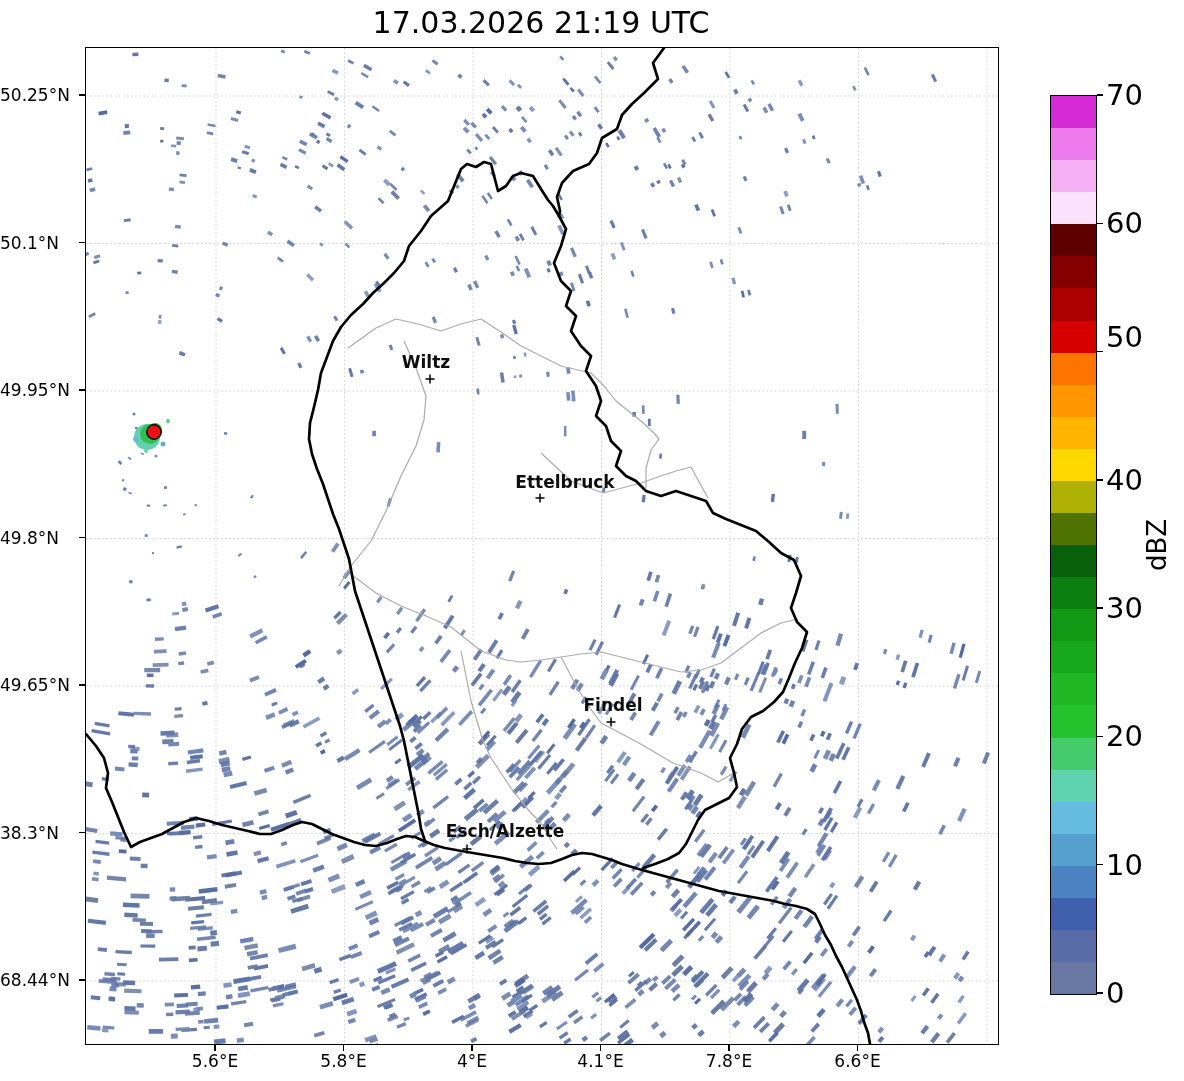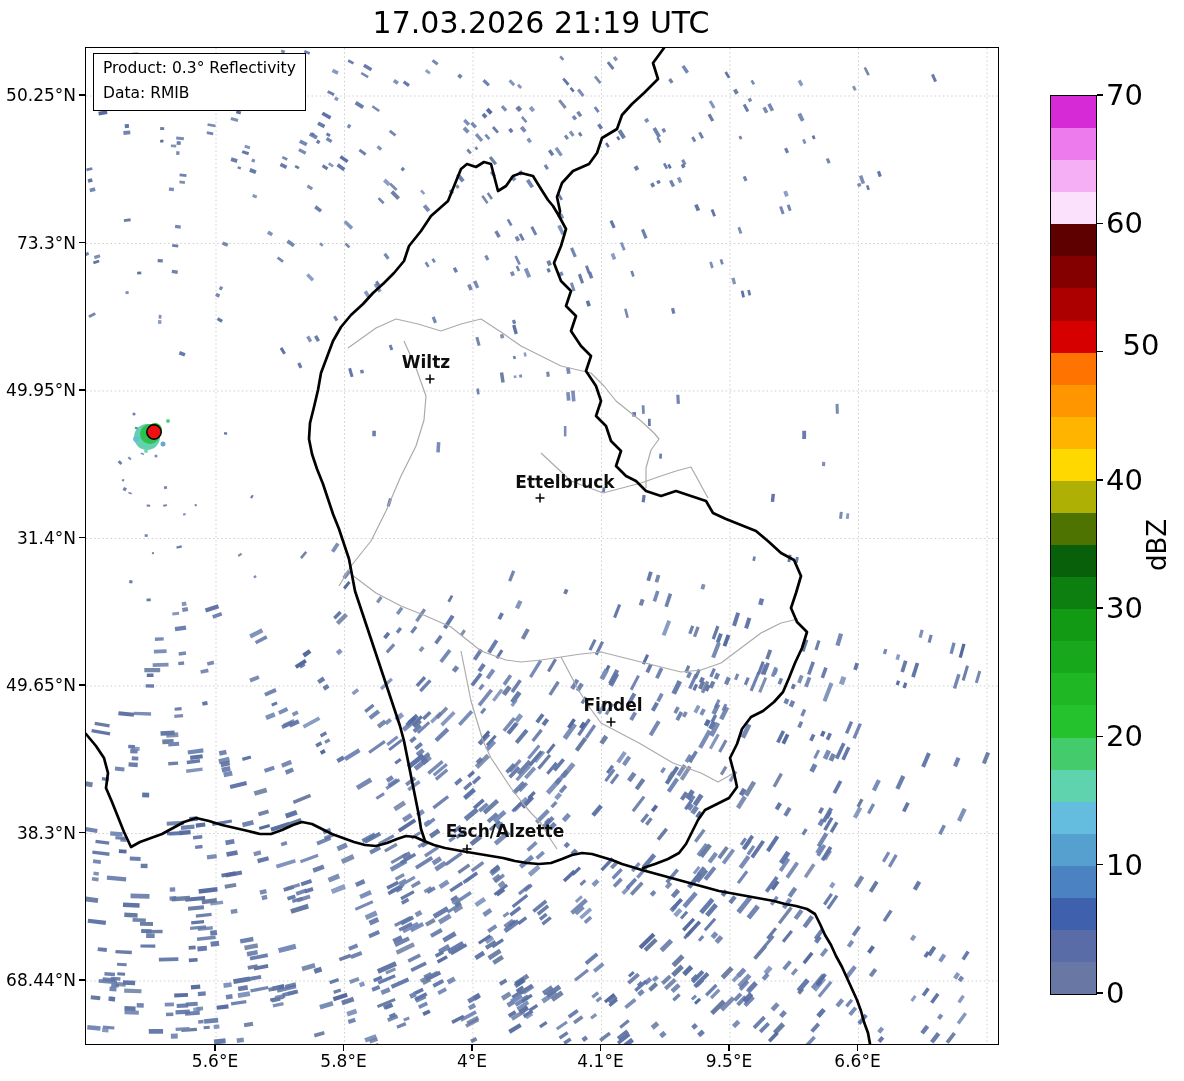--- a/index.html
+++ b/index.html
@@ -9,21 +9,21 @@
          font-size:30px;color:#000;}
   #map{position:absolute;left:85px;top:47px;width:912px;height:996px;
        border:1.6px solid #000;background:#fff;box-sizing:content-box;}
   #map-svg{position:absolute;left:0;top:0;}
   #infobox{position:absolute;left:7px;top:5px;background:#fff;border:1.2px solid #000;
            padding:2px 9px 4px 9px;font-size:15.5px;line-height:1.62;z-index:5;}
   .grid{stroke:#c9c9c9;stroke-width:0.9;stroke-dasharray:1.5 2.6;fill:none;}
   .canton{stroke:#ababab;stroke-width:1.2;fill:none;stroke-linejoin:round;}
   .country{stroke:#000;stroke-width:2.7;fill:none;stroke-linejoin:round;stroke-linecap:round;}
   .city-text{font-size:17px;font-weight:bold;fill:#0d0d0d;}
-  .tick-label-y{position:absolute;left:0;width:76px;text-align:right;font-size:17px;height:20px;line-height:20px;}
+  .tick-label-y{position:absolute;left:0;width:76px;font-size:17px;height:20px;line-height:20px;}
   .tick-label-x{position:absolute;width:90px;text-align:center;font-size:17px;top:1051px;}
   .tickmark{position:absolute;background:#000;}
   #colorbar{position:absolute;left:1050px;top:95px;width:45px;height:898px;
             border:1.5px solid #000;display:flex;flex-direction:column;box-sizing:content-box;}
   .cb-seg{flex:1 1 auto;}
   .cb-tick-label{position:absolute;left:1106px;width:70px;font-size:29px;height:34px;line-height:34px;text-align:left;}
   #cb-axis-label{position:absolute;left:1122px;top:529px;width:70px;height:32px;
                  display:flex;align-items:center;justify-content:center;
                  font-size:26px;transform:rotate(-90deg);}
 </style>
@@ -1344,50 +1344,46 @@
         <circle cx="68" cy="384" r="7.2" fill="#ee1111" stroke="#000000" stroke-width="1.5"></circle>
         <path d="M339.5,331 L348.5,331 M344,326.5 L344,335.5" stroke="#000" stroke-width="1.5" fill="none"></path>
         <text x="340" y="320" text-anchor="middle" class="city-text">Wiltz</text>
         <path d="M449.5,450 L458.5,450 M454,445.5 L454,454.5" stroke="#000" stroke-width="1.5" fill="none"></path>
         <text x="479" y="440" text-anchor="middle" class="city-text">Ettelbruck</text>
         <path d="M520.5,674 L529.5,674 M525,669.5 L525,678.5" stroke="#000" stroke-width="1.5" fill="none"></path>
         <text x="527" y="663" text-anchor="middle" class="city-text">Findel</text>
         <path d="M376.5,801 L385.5,801 M381,796.5 L381,805.5" stroke="#000" stroke-width="1.5" fill="none"></path>
         <text x="419" y="789" text-anchor="middle" class="city-text">Esch/Alzette</text>
       </svg>
-    <div id="infobox">
-      <div>Product: 0.3° Reflectivity</div>
-      <div>Data: RMIB</div>
-    </div>
   </div>
 
   <div id="axis-labels">
       <div class="tick-label-y" style="top: 85px;">50.25°N</div>
       <div class="tickmark" style="left: 79px; top: 94.25px; width: 6px; height: 1.5px;"></div>
-      <div class="tick-label-y" style="top: 232.5px;">73.3°N</div>
+      <div class="tick-label-y" style="top: 232.5px;">50.1°N</div>
       <div class="tickmark" style="left: 79px; top: 241.75px; width: 6px; height: 1.5px;"></div>
       <div class="tick-label-y" style="top: 380px;">49.95°N</div>
       <div class="tickmark" style="left: 79px; top: 389.25px; width: 6px; height: 1.5px;"></div>
-      <div class="tick-label-y" style="top: 527.5px;">31.4°N</div>
+      <div class="tick-label-y" style="top: 527.5px;">49.8°N</div>
       <div class="tickmark" style="left: 79px; top: 536.75px; width: 6px; height: 1.5px;"></div>
       <div class="tick-label-y" style="top: 675px;">49.65°N</div>
       <div class="tickmark" style="left: 79px; top: 684.25px; width: 6px; height: 1.5px;"></div>
       <div class="tick-label-y" style="top: 822.5px;">38.3°N</div>
       <div class="tickmark" style="left: 79px; top: 831.75px; width: 6px; height: 1.5px;"></div>
       <div class="tick-label-y" style="top: 970px;">68.44°N</div>
       <div class="tickmark" style="left: 79px; top: 979.25px; width: 6px; height: 1.5px;"></div>
       <div class="tick-label-x" style="left: 170px;">5.6°E</div>
       <div class="tickmark" style="left: 214.25px; top: 1044.6px; width: 1.5px; height: 6px;"></div>
       <div class="tick-label-x" style="left: 298.5px;">5.8°E</div>
       <div class="tickmark" style="left: 342.75px; top: 1044.6px; width: 1.5px; height: 6px;"></div>
       <div class="tick-label-x" style="left: 427px;">4°E</div>
       <div class="tickmark" style="left: 471.25px; top: 1044.6px; width: 1.5px; height: 6px;"></div>
       <div class="tick-label-x" style="left: 555.5px;">4.1°E</div>
       <div class="tickmark" style="left: 599.75px; top: 1044.6px; width: 1.5px; height: 6px;"></div>
-      <div class="tick-label-x" style="left: 684px;">9.5°E</div>
+      <div class="tick-label-x" style="left: 684px;">7.8°E</div>
       <div class="tickmark" style="left: 728.25px; top: 1044.6px; width: 1.5px; height: 6px;"></div>
       <div class="tick-label-x" style="left: 812.5px;">6.6°E</div>
       <div class="tickmark" style="left: 856.75px; top: 1044.6px; width: 1.5px; height: 6px;"></div>
     </div>
 
   <div id="colorbar">
       <div class="cb-seg" style="background: rgb(215, 42, 215);"></div>
       <div class="cb-seg" style="background: rgb(238, 123, 238);"></div>
       <div class="cb-seg" style="background: rgb(245, 175, 245);"></div>
       <div class="cb-seg" style="background: rgb(251, 225, 251);"></div>
@@ -1415,21 +1411,21 @@
       <div class="cb-seg" style="background: rgb(63, 96, 172);"></div>
       <div class="cb-seg" style="background: rgb(90, 108, 168);"></div>
       <div class="cb-seg" style="background: rgb(104, 119, 163);"></div>
     </div>
   <div id="cb-ticks">
       <div class="tickmark" style="left: 1096.5px; top: 94.25px; width: 6px; height: 1.5px;"></div>
       <div class="cb-tick-label" style="top: 78px;">70</div>
       <div class="tickmark" style="left: 1096.5px; top: 222.536px; width: 6px; height: 1.5px;"></div>
       <div class="cb-tick-label" style="top: 206.286px;">60</div>
       <div class="tickmark" style="left: 1096.5px; top: 350.821px; width: 6px; height: 1.5px;"></div>
-      <div class="cb-tick-label" style="top: 328px; text-align: center;">50</div>
+      <div class="cb-tick-label" style="top: 320px;">50</div>
       <div class="tickmark" style="left: 1096.5px; top: 479.107px; width: 6px; height: 1.5px;"></div>
       <div class="cb-tick-label" style="top: 462.857px;">40</div>
       <div class="tickmark" style="left: 1096.5px; top: 607.393px; width: 6px; height: 1.5px;"></div>
       <div class="cb-tick-label" style="top: 591.143px;">30</div>
       <div class="tickmark" style="left: 1096.5px; top: 735.679px; width: 6px; height: 1.5px;"></div>
       <div class="cb-tick-label" style="top: 719.429px;">20</div>
       <div class="tickmark" style="left: 1096.5px; top: 863.964px; width: 6px; height: 1.5px;"></div>
       <div class="cb-tick-label" style="top: 847.714px;">10</div>
       <div class="tickmark" style="left: 1096.5px; top: 992.25px; width: 6px; height: 1.5px;"></div>
       <div class="cb-tick-label" style="top: 976px;">0</div>

